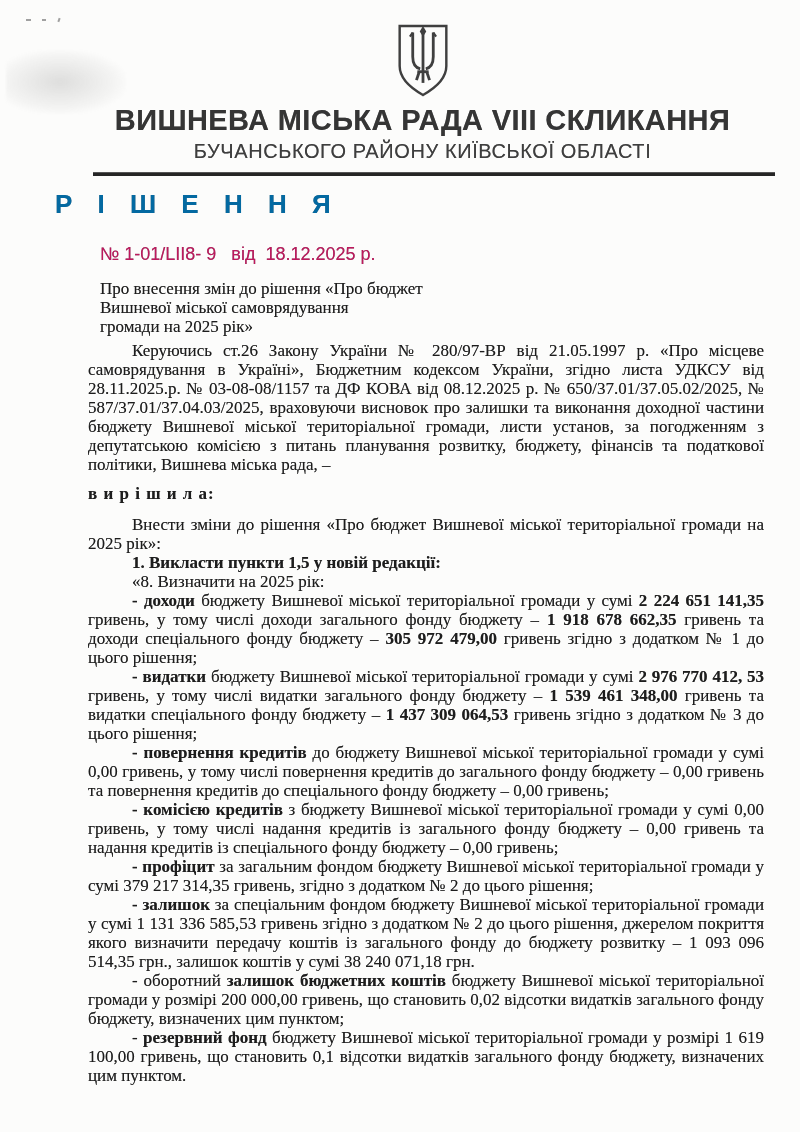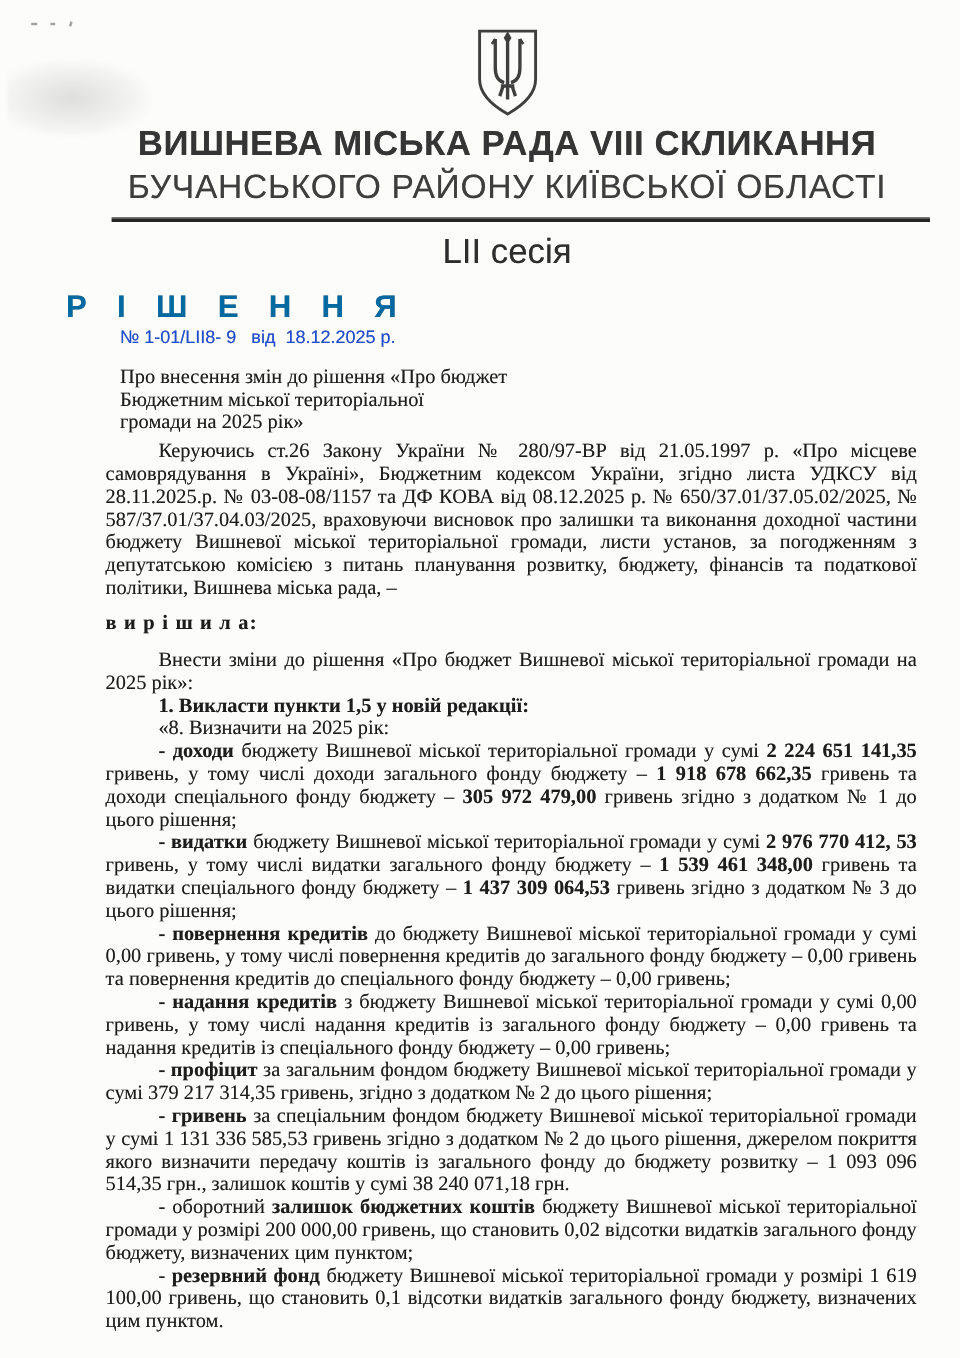--- a/index.html
+++ b/index.html
@@ -33,43 +33,43 @@
   .coat{ line-height:0; }
   .coat svg{ width:56px; height:77px; }
 
   .org-name{
     font-family:"Liberation Sans", sans-serif;
     font-weight:bold; font-size:29px; letter-spacing:.4px;
     color:#353535; margin-top:5px; white-space:nowrap;
   }
   .org-region{
     font-family:"Liberation Sans", sans-serif;
-    font-size:28px; letter-spacing:.6px;
+    font-size:20px; letter-spacing:.6px;
     color:#3e3e3e; margin-top:3px; white-space:nowrap;
   }
   .rule{
     height:3px;
     border-top:1.5px solid #555;
     border-bottom:3.5px solid #252525;
     margin:9px 25px 0 93px;
   }
   .session{
     font-family:"Liberation Sans", sans-serif;
     font-size:29px; color:#2e2e2e;
     text-align:center; margin:9px 10px 0 55px;
   }
   .decision{
     font-family:"Liberation Sans", sans-serif;
     font-size:26px; font-weight:bold; letter-spacing:9px;
     color:#0369a1; text-align:left; margin:13px 10px 0 55px;
   }
   .doc-number{
     font-family:"Liberation Sans", sans-serif;
-    font-size:15px; color:#1d4ed8;
-    margin:2px 0 0 100px; white-space:pre;
+    font-size:18px; color:#be185d;
+    margin:24px 0 0 100px; white-space:pre;
   }
 
   .body{
     margin:14px 36px 0 88px;
     font-size:17px; line-height:19px;
     text-align:justify;
   }
   .subject{ margin-left:12px; text-align:left; }
   .subject div{ white-space:nowrap; }
 
@@ -109,42 +109,41 @@
         <path d="M30 3 L26.5 9 L30 14.5 L33.5 9 Z" fill="#3f3f3f"></path>
         <path d="M19 10 l-3 4.5 M41 10 l3 4.5" stroke="#3f3f3f" stroke-width="2.4" fill="none"></path>
       </svg>
     </div>
     <div class="org-name">ВИШНЕВА МІСЬКА РАДА VIII СКЛИКАННЯ</div>
     <div class="org-region">БУЧАНСЬКОГО РАЙОНУ КИЇВСЬКОЇ ОБЛАСТІ</div>
   </div>
 
   <div class="rule"></div>
 
-  <div class="session">LII сесія</div>
 
   <div class="decision">Р І Ш Е Н Н Я</div>
 
   <div class="doc-number">№ 1-01/LII8- 9   від  18.12.2025 р.</div>
 
   <div class="body">
     <div class="subject">
         <div>Про внесення змін до рішення «Про бюджет</div>
-        <div>Бюджетним міської територіальної</div>
+        <div>Вишневої міської самоврядування</div>
         <div>громади на 2025 рік»</div>
       </div>
     <div class="paras">
         <p class="para"><span>Керуючись ст.26 Закону України № 280/97-ВР від 21.05.1997 р. «Про місцеве самоврядування в Україні», Бюджетним кодексом України, згідно листа УДКСУ від 28.11.2025.р. № 03-08-08/1157 та ДФ КОВА від 08.12.2025 р. № 650/37.01/37.05.02/2025, № 587/37.01/37.04.03/2025, враховуючи висновок про залишки та виконання доходної частини бюджету Вишневої міської територіальної громади, листи установ, за погодженням з депутатською комісією з питань планування розвитку, бюджету, фінансів та податкової політики, Вишнева міська рада, –</span></p>
         <p class="para center-bold"><span class="b">в и р і ш и л а:</span></p>
         <p class="para gap-top"><span>Внести зміни до рішення  «Про бюджет Вишневої міської територіальної громади на 2025 рік»:</span></p>
         <p class="para bold"><span class="b">1. Викласти пункти 1,5 у новій редакції:</span></p>
         <p class="para"><span>«8. Визначити на 2025 рік:</span></p>
         <p class="para"><span class="b">- доходи </span><span>бюджету Вишневої міської територіальної громади у сумі </span><span class="b">2 224 651 141,35 </span><span>гривень, у тому числі доходи загального фонду бюджету – </span><span class="b">1 918 678 662,35 </span><span>гривень та доходи спеціального фонду бюджету – </span><span class="b">305 972 479,00 </span><span>гривень згідно з додатком № 1 до цього рішення;</span></p>
         <p class="para"><span class="b">- видатки </span><span>бюджету Вишневої міської територіальної громади у сумі </span><span class="b">2 976 770 412, 53 </span><span>гривень, у тому числі видатки загального фонду бюджету – </span><span class="b">1 539 461 348,00 </span><span>гривень та видатки спеціального фонду бюджету – </span><span class="b">1 437 309 064,53 </span><span>гривень згідно з додатком № 3 до цього рішення;</span></p>
         <p class="para"><span class="b">- повернення кредитів </span><span>до бюджету Вишневої міської територіальної громади у сумі 0,00 гривень, у тому числі повернення кредитів до загального фонду бюджету – 0,00 гривень та повернення кредитів до спеціального фонду бюджету – 0,00 гривень;</span></p>
-        <p class="para"><span class="b">- надання кредитів </span><span>з бюджету Вишневої міської територіальної громади у сумі 0,00 гривень, у тому числі надання кредитів із загального фонду бюджету – 0,00 гривень та надання кредитів із спеціального фонду бюджету – 0,00 гривень;</span></p>
+        <p class="para"><span class="b">- комісією кредитів </span><span>з бюджету Вишневої міської територіальної громади у сумі 0,00 гривень, у тому числі надання кредитів із загального фонду бюджету – 0,00 гривень та надання кредитів із спеціального фонду бюджету – 0,00 гривень;</span></p>
         <p class="para"><span class="b">- профіцит </span><span>за загальним фондом бюджету Вишневої міської територіальної громади у сумі 379 217 314,35 гривень, згідно з додатком № 2 до цього рішення;</span></p>
-        <p class="para"><span class="b">- гривень </span><span>за спеціальним фондом бюджету Вишневої міської територіальної громади у сумі 1 131 336 585,53  гривень згідно з додатком № 2 до цього рішення, джерелом покриття якого визначити передачу коштів із загального фонду до бюджету розвитку – 1 093 096 514,35 грн., залишок коштів у сумі  38 240 071,18 грн.</span></p>
+        <p class="para"><span class="b">- залишок </span><span>за спеціальним фондом бюджету Вишневої міської територіальної громади у сумі 1 131 336 585,53  гривень згідно з додатком № 2 до цього рішення, джерелом покриття якого визначити передачу коштів із загального фонду до бюджету розвитку – 1 093 096 514,35 грн., залишок коштів у сумі  38 240 071,18 грн.</span></p>
         <p class="para"><span>- оборотний </span><span class="b">залишок бюджетних коштів </span><span>бюджету Вишневої міської територіальної громади у розмірі 200 000,00 гривень, що становить 0,02 відсотки видатків загального фонду бюджету, визначених цим пунктом;</span></p>
         <p class="para"><span>- </span><span class="b">резервний фонд </span><span>бюджету Вишневої міської територіальної громади у розмірі 1 619 100,00 гривень, що становить 0,1 відсотки видатків загального фонду бюджету, визначених цим пунктом.</span></p>
       </div>
   </div>
 
 </div>
 
 </body></html>

